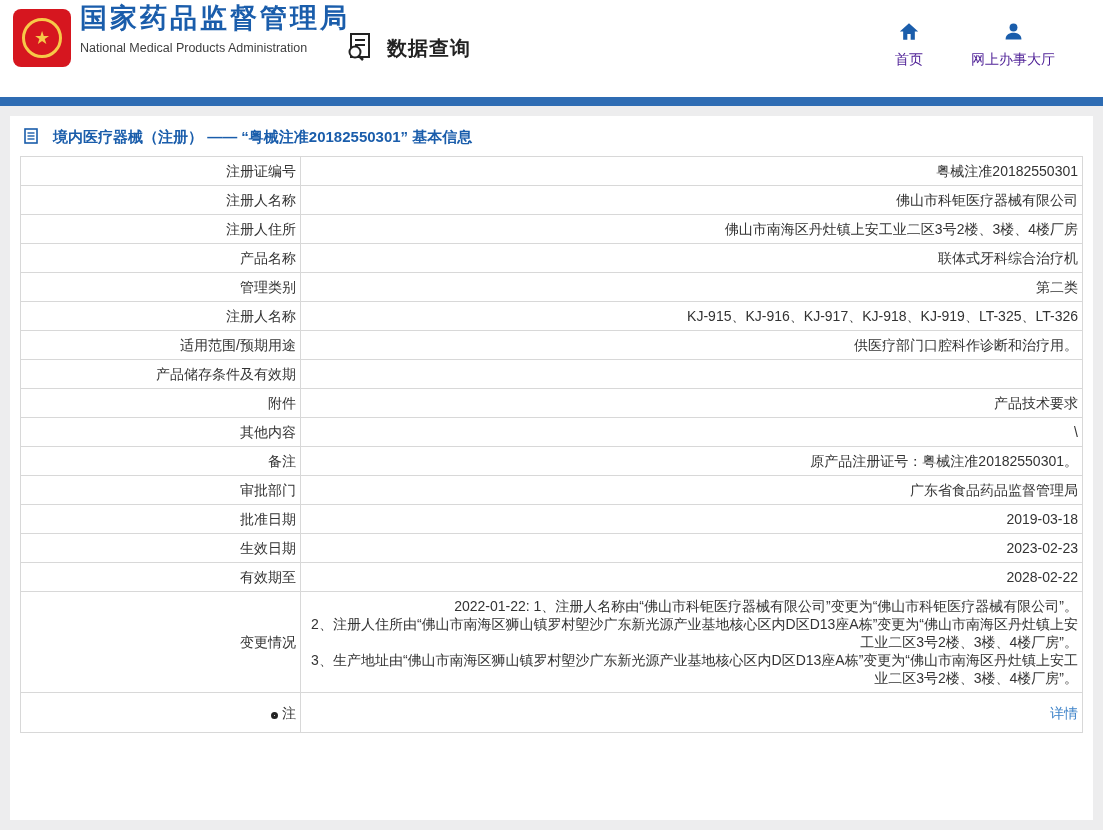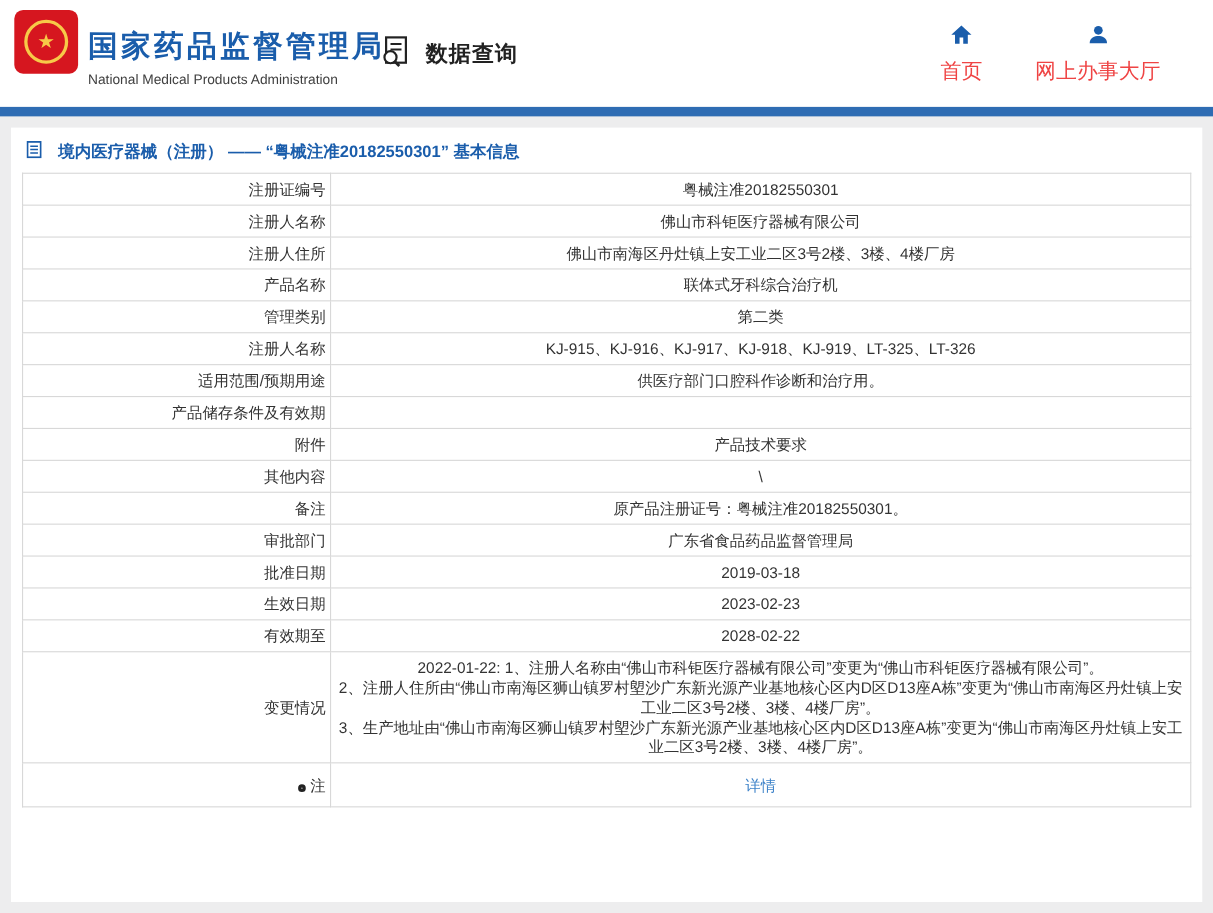--- a/index.html
+++ b/index.html
@@ -16,46 +16,46 @@
   .emblem {
     position:absolute; left:13px; top:9px; width:58px; height:58px;
     background:#d6161f; border-radius:8px;
     display:flex; align-items:center; justify-content:center;
   }
   .emblem-ring {
     width:40px; height:40px; border:3px solid #f7c948; border-radius:50%;
     display:flex; align-items:center; justify-content:center;
   }
   .emblem-star { color:#f7c948; font-size:18px; line-height:1; }
-  .brand { position:absolute; left:80px; top:24px; }
+  .brand { position:absolute; left:80px; top:0; }
   .brand-cn { font-size:27px; font-weight:bold; color:#1a5dab; letter-spacing:3px; }
   .brand-en { font-size:12.5px; color:#404040; margin-top:5px; }
 
   .data-query { position:absolute; left:345px; top:31px; display:flex; align-items:center; gap:12px; cursor:pointer; }
   .data-query-label { font-size:20px; font-weight:bold; color:#222; letter-spacing:1px; }
 
   .top-nav { position:absolute; right:48px; top:22px; display:flex; gap:48px; }
   .nav-item { display:flex; flex-direction:column; align-items:center; gap:6px; cursor:pointer; }
-  .nav-item .nav-label { font-size:19px; color:#ef4444; }
+  .nav-item .nav-label { font-size:14px; color:#4c1d95; }
 
   .blue-bar { width:100%; height:9px; background:#2e6cb3; }
 
   
   .content { padding:10px; height:724px; background:#ededee; }
   .panel { background:#fff; width:100%; height:100%; }
   .panel-title {
     display:flex; align-items:center; gap:15px;
     padding:12px 12px 9px 14px;
     color:#1a5dab; font-size:15px; font-weight:bold;
   }
 
   table.info { width:calc(100% - 20px); margin:0 10px; border-collapse:collapse; font-size:14px; }
   table.info td { border:1px solid #d8d8d8; padding:5px 4px; line-height:18px; height:29px; vertical-align:middle; }
   td.lbl { width:280px; text-align:right; color:#333; background:#fff; }
-  td.val { text-align:center; color:#333; }
+  td.val { text-align:right; color:#333; }
   td.preline { white-space:pre-line; line-height:24px; padding-top:8px; padding-bottom:8px; }
   tr.note-row td { height:40px; }
   .note-ico {
     display:inline-block; width:7px; height:7px;
     border:3px solid #222; border-radius:50%;
     margin-right:4px; vertical-align:-1px;
   }
   a.detail { color:#3e83c9; text-decoration:none; }
 </style>
 </head>

